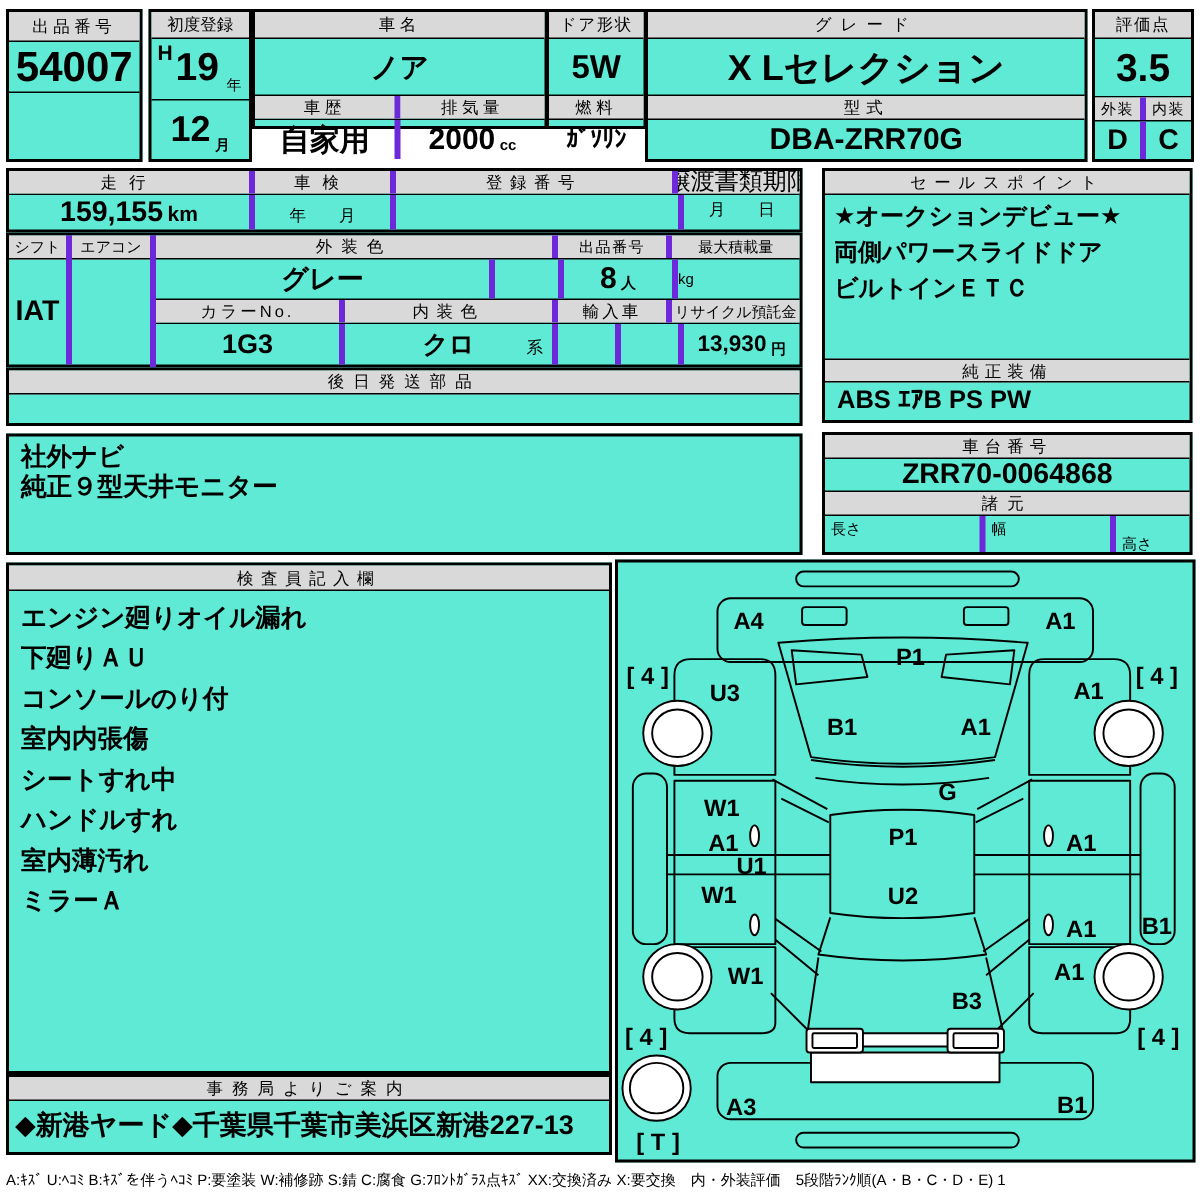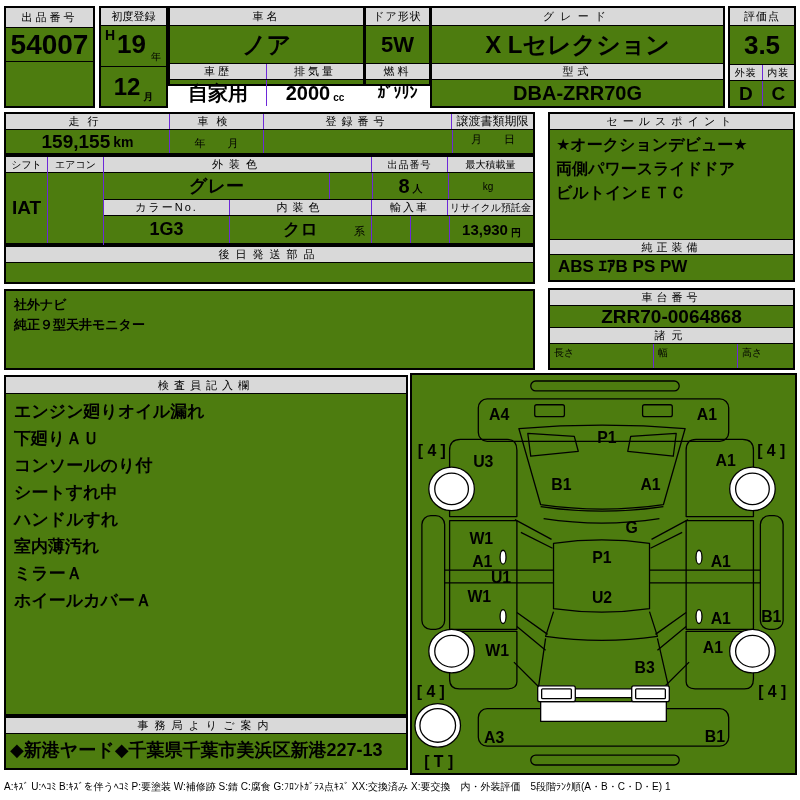--- a/index.html
+++ b/index.html
@@ -1,25 +1,25 @@
 <!DOCTYPE html>
 <html><head>
 <meta charset="utf-8">
 <style>
   html,body{margin:0;padding:0;background:#fff}
   .sheet{position:relative;width:800px;height:800px;background:#fff;overflow:hidden;
          font-family:"Liberation Sans","DejaVu Sans",sans-serif;color:#000}
   .abs{position:absolute;box-sizing:border-box}
-  .box{border:2px solid #000;background:#4d7c0f}
+  .box{border:2px solid #000;background:#5eead4}
   .hd{background:#d9d9d9;display:flex;align-items:center;justify-content:center;
       font-size:11px;letter-spacing:3px;white-space:nowrap;overflow:hidden;box-sizing:border-box}
   .v{display:flex;align-items:center;justify-content:center;font-weight:bold;
      white-space:nowrap;box-sizing:border-box;overflow:hidden}
   .bb{border-bottom:1px solid #000}
-  .br{border-right:1px solid #6d28d9}
+  .br{border-right:4px solid #6d28d9}
   .bt{border-top:1px solid #000}
   .row{display:flex;box-sizing:border-box}
   .unit{font-size:10px;font-weight:bold;margin-left:3px;align-self:flex-end;padding-bottom:3px}
   .lines{padding:4px 8px;font-weight:bold}
   svg text{font-family:"Liberation Sans","DejaVu Sans",sans-serif}
 </style>
 </head>
 <body>
 
 <div class="sheet">
@@ -38,21 +38,21 @@
       <span class="abs" style="right:5px;bottom:2px;font-size:10px">年</span>
     </div>
     <div class="v" style="height:40px;font-size:24px">
       <span>12</span>
       <span class="unit">月</span>
     </div>
   </div>
 
   <div class="abs box" style="left:168px;top:6px;width:197px;height:80px">
     <div class="hd bb" style="height:18px">車名</div>
-    <div class="v bb" style="height:38px;font-size:24px">ノア</div>
+    <div class="v bb" style="height:38px;font-size:19px">ノア</div>
     <div class="row bb" style="height:16px">
       <div class="hd br" style="width:97px">車歴</div>
       <div class="hd" style="flex:1">排気量</div>
     </div>
     <div class="row" style="height:26px">
       <div class="v br" style="width:97px;font-size:20px">自家用</div>
       <div class="v" style="flex:1;font-size:20px">
         <span>2000</span>
         <span class="unit">cc</span>
       </div>
@@ -84,21 +84,21 @@
       <div class="v br" style="flex:1;font-size:19px">D</div>
       <div class="v" style="flex:1;font-size:19px">C</div>
     </div>
   </div>
 
   <div class="abs box" style="left:4px;top:112px;width:531px;height:43px">
     <div class="row bb" style="height:16px">
       <div class="hd br" style="width:164px;letter-spacing:8px">走行</div>
       <div class="hd br" style="width:94px;letter-spacing:8px">車検</div>
       <div class="hd br" style="width:188px;letter-spacing:5px">登録番号</div>
-      <div class="hd" style="flex:1;font-size:12px;letter-spacing:0">譲渡書類期限</div>
+      <div class="hd" style="flex:1;font-size:16px;letter-spacing:0">譲渡書類期限</div>
     </div>
     <div class="row" style="height:23px">
       <div class="v br" style="width:164px;font-size:19px">
         <span>159,155</span>
         <span style="font-size:14px;font-weight:bold;margin-left:3px">km</span>
       </div>
       <div class="v br" style="width:94px;font-size:11px;font-weight:normal;align-items:flex-end;padding-bottom:2px">年　　月</div>
       <div class="br" style="width:188px"></div>
       <div class="v" style="flex:1;font-size:11px;font-weight:normal;align-items:flex-end;padding-bottom:6px">月　　日</div>
     </div>
@@ -118,21 +118,21 @@
         <div class="hd br" style="width:76px;font-size:10px;letter-spacing:1px">出品番号</div>
         <div class="hd" style="flex:1;font-size:10px;letter-spacing:0">最大積載量</div>
       </div>
       <div class="row bb" style="height:27px">
         <div class="v br" style="width:226px;font-size:18px">グレー</div>
         <div class="br" style="width:42px"></div>
         <div class="v br" style="width:76px;font-size:20px">
           <span>8</span>
           <span class="unit">人</span>
         </div>
-        <div class="v" style="flex:1;justify-content:center;padding-right:6px">
+        <div class="v" style="flex:1;justify-content:flex-start;padding-right:6px">
           <span style="font-size:10px;font-weight:normal">kg</span>
         </div>
       </div>
       <div class="row bb" style="height:16px">
         <div class="hd br" style="width:126px;letter-spacing:2px">カラーNo.</div>
         <div class="hd br" style="width:142px;letter-spacing:5px">内装色</div>
         <div class="hd br" style="width:76px;letter-spacing:2px">輸入車</div>
         <div class="hd" style="flex:1;font-size:10px;letter-spacing:0">リサイクル預託金</div>
       </div>
       <div class="row" style="height:27px">
@@ -150,21 +150,21 @@
       </div>
     </div>
   </div>
 
   <div class="abs box" style="left:4px;top:245px;width:531px;height:39px">
     <div class="hd bb" style="height:16px;letter-spacing:6px">後日発送部品</div>
     <div style="height:19px"></div>
   </div>
 
   <div class="abs box" style="left:4px;top:289px;width:531px;height:81px">
-    <div class="lines" style="font-size:13px;line-height:20px">
+    <div class="lines" style="font-size:17px;line-height:20px">
       <div>社外ナビ</div>
       <div>純正９型天井モニター</div>
     </div>
   </div>
 
   <div class="abs box" style="left:548px;top:112px;width:247px;height:170px">
     <div class="hd bb" style="height:16px;letter-spacing:5px">セールスポイント</div>
     <div class="lines" style="height:103px;font-size:16px;line-height:24px;padding:3px 6px">
       <div>★オークションデビュー★</div>
       <div>両側パワースライドドア</div>
@@ -180,38 +180,38 @@
     <div class="hd bb" style="height:16px;letter-spacing:6px">諸元</div>
     <div class="row" style="height:24px">
       <div class="br" style="width:95px;font-size:10px;padding:2px 4px">
         <span>長さ</span>
         <span></span>
       </div>
       <div class="br" style="width:75px;font-size:10px;padding:2px 4px">
         <span>幅</span>
         <span></span>
       </div>
-      <div style="flex:1;font-size:10px;padding:2px 4px">
+      <div style="flex:1;font-size:10px;padding:12px 4px">
         <span>高さ</span>
         <span></span>
       </div>
     </div>
   </div>
 
   <div class="abs box" style="left:4px;top:375px;width:404px;height:341px">
     <div class="hd bb" style="height:17px;letter-spacing:5px">検査員記入欄</div>
     <div class="lines" style="font-size:17px;line-height:27px;padding:4px 8px">
       <div>エンジン廻りオイル漏れ</div>
       <div>下廻りＡＵ</div>
       <div>コンソールのり付</div>
+      <div>室内内張傷</div>
       <div>シートすれ中</div>
       <div>ハンドルすれ</div>
       <div>室内薄汚れ</div>
       <div>ミラーＡ</div>
-      <div>ホイールカバーＡ</div>
     </div>
   </div>
 
   <div class="abs box" style="left:4px;top:716px;width:404px;height:54px">
     <div class="hd bb" style="height:16px;letter-spacing:6px">事務局よりご案内</div>
     <div class="v" style="height:32px;font-size:18px;justify-content:flex-start;padding-left:4px">◆新港ヤード◆千葉県千葉市美浜区新港227-13</div>
   </div>
 
   <div class="abs box" style="left:410px;top:373px;width:387px;height:402px">
     <svg width="383" height="398" viewBox="0 0 387 402">

